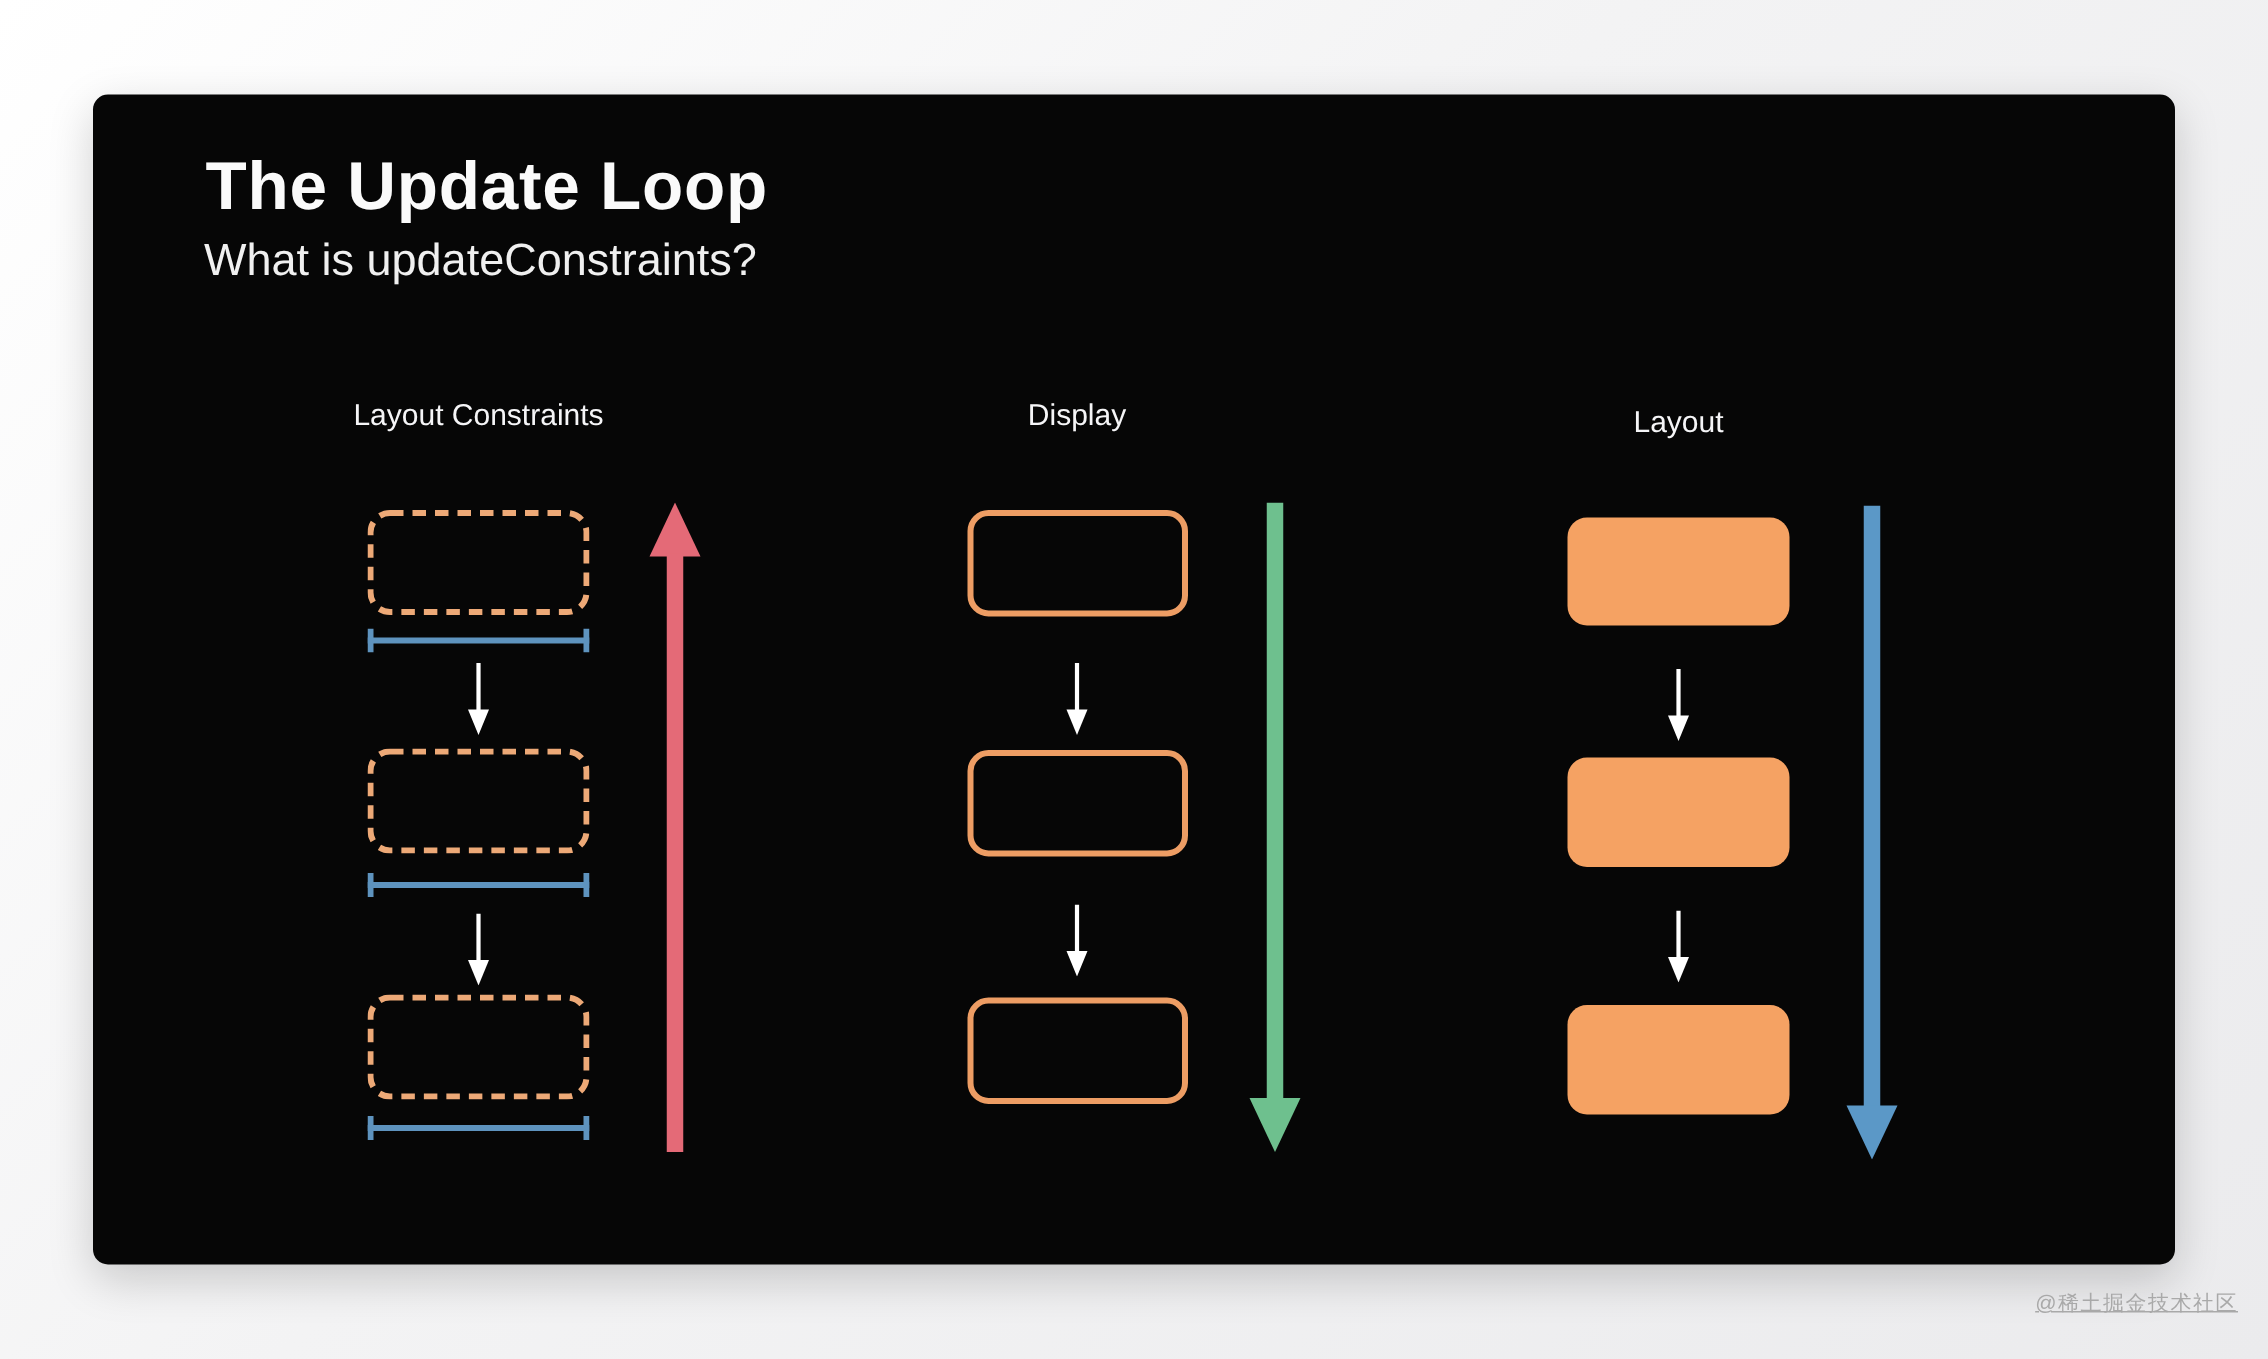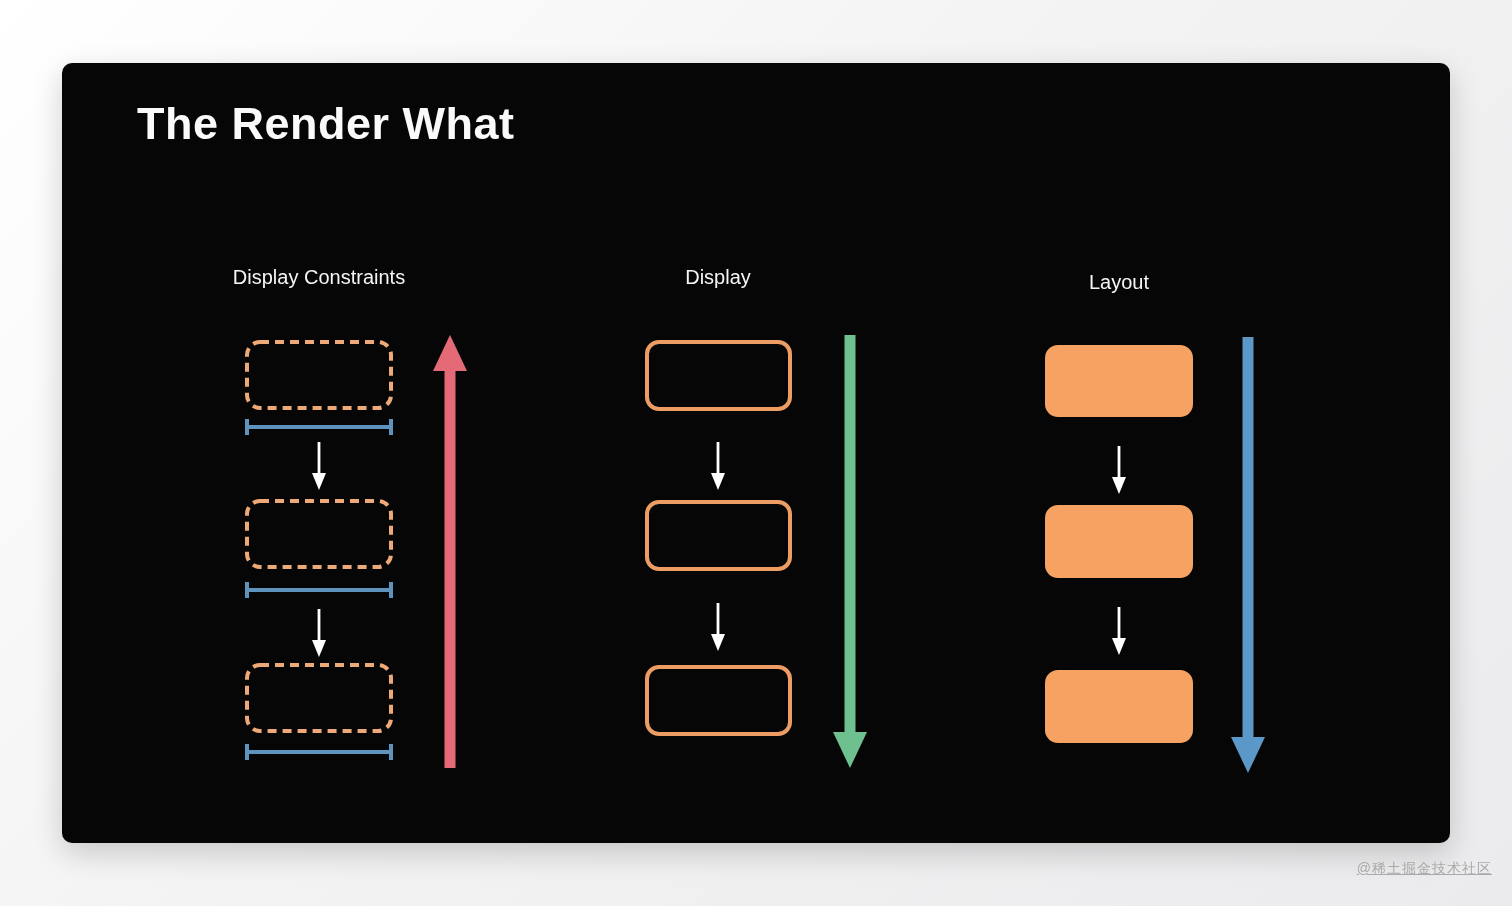--- a/index.html
+++ b/index.html
@@ -46,23 +46,24 @@
   .watermark{
     position:absolute; top:860px; right:20px; font-size:14px;
     color:var(--watermark); letter-spacing:1px;text-decoration:underline;
   }
 </style>
 </head>
 <body>
 
 <div class="slide">
 
-  <h1 class="abs slide-title">The Render What</h1>
+  <h1 class="abs slide-title">The Update Loop</h1>
+  <h2 class="abs slide-subtitle">What is updateConstraints?</h2>
 
-  <div class="abs col-header" style="left:257px;">Display Constraints</div>
+  <div class="abs col-header" style="left:257px;">Layout Constraints</div>
 
   <svg class="abs" style="left:183px;top:277px;" width="148" height="70">
     <rect class="dashed-rect" x="2" y="2" width="144" height="66" rx="13" stroke-dasharray="9 6"></rect>
   </svg>
   <svg class="abs" style="left:183px;top:356px;" width="148" height="16">
     <rect class="measure-part" x="0" y="6" width="148" height="4"></rect>
     <rect class="measure-part" x="0" y="0" width="4" height="16"></rect>
     <rect class="measure-part" x="144" y="0" width="4" height="16"></rect>
   </svg>
   <svg class="abs" style="left:247px;top:379px;" width="20" height="48">

